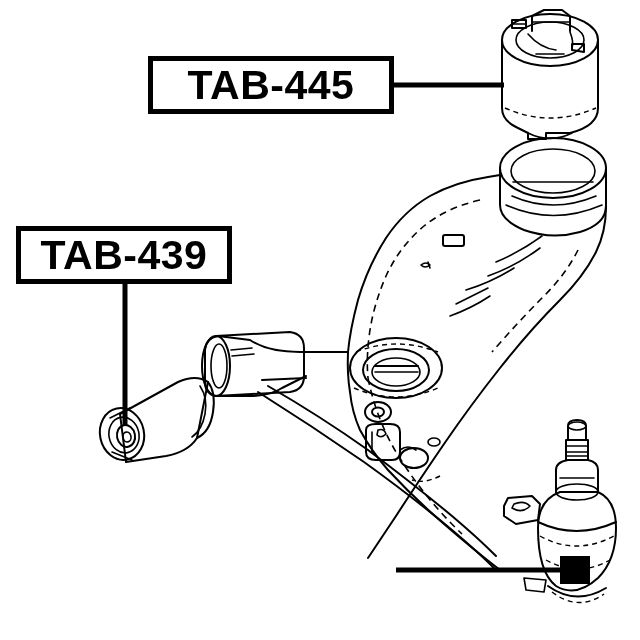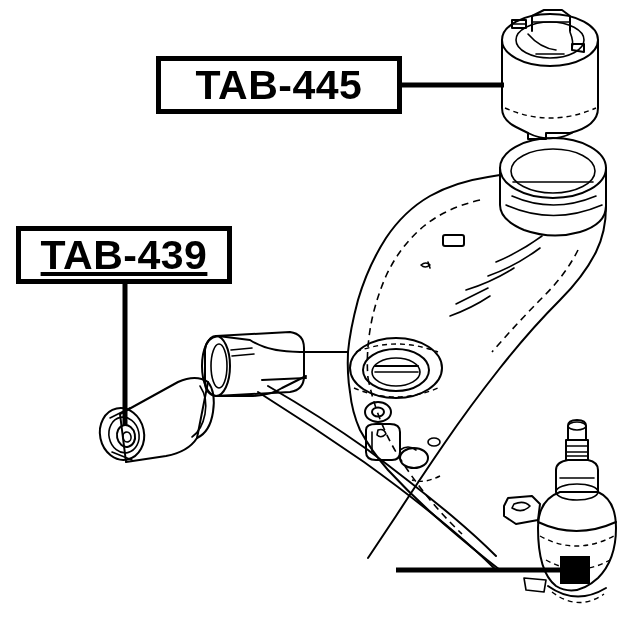--- a/index.html
+++ b/index.html
@@ -77,32 +77,31 @@
   }
   .callout-text {
     font-family: "Liberation Sans", sans-serif;
     font-weight: bold;
     color: #000000;
     letter-spacing: 0.5px;
     white-space: nowrap;
     line-height: 1;
   }
   #callout-tab445 {
-    left: 156px;
+    left: 148px;
     top: 56px;
     width: 246px;
     height: 58px;
   }
   #callout-tab445 .callout-text { font-size: 41px; }
   #callout-tab439 {
     left: 16px;
     top: 226px;
     width: 216px;
     height: 58px;
-    text-decoration: underline;
   }
   #callout-tab439 .callout-text { font-size: 41px; }
   #callout-tbjbpas {
     left: 148px;
     top: 541px;
     width: 250px;
     height: 58px;
   }
   #callout-tbjbpas .callout-text { font-size: 38px; }
 </style>

